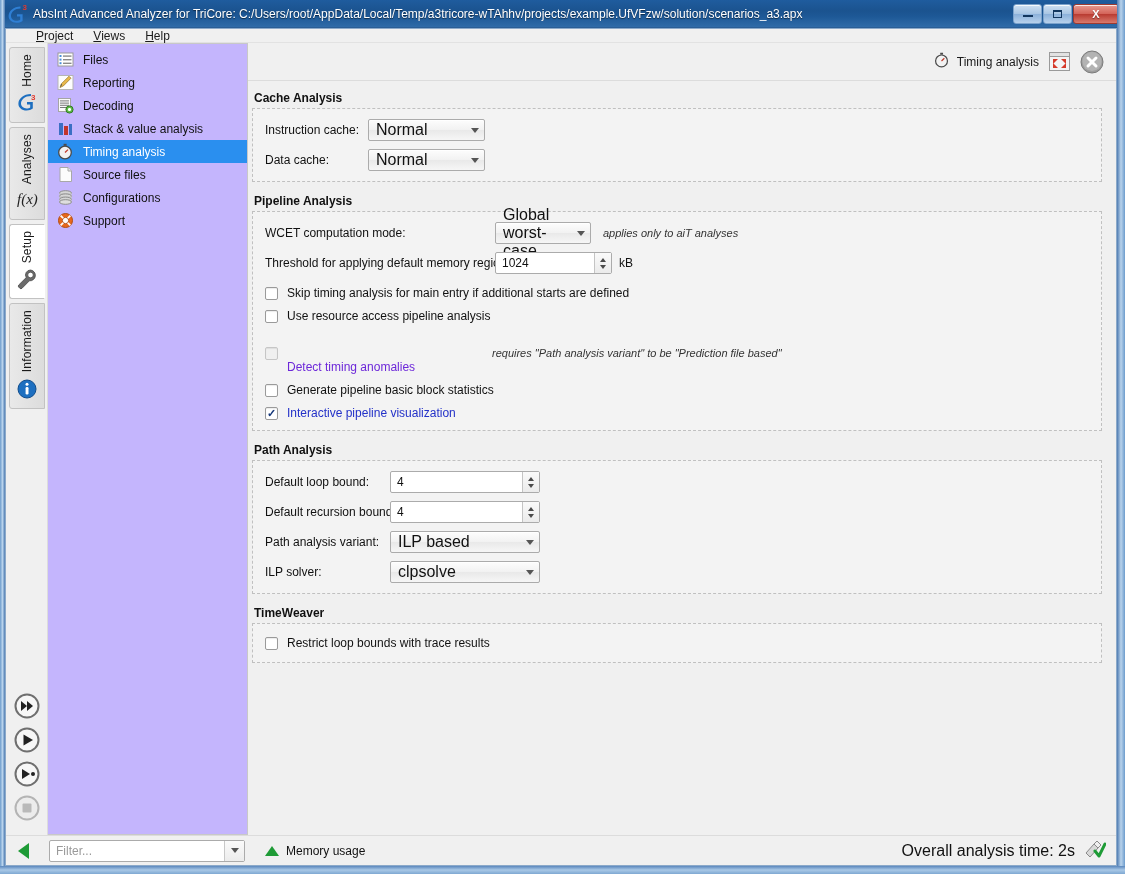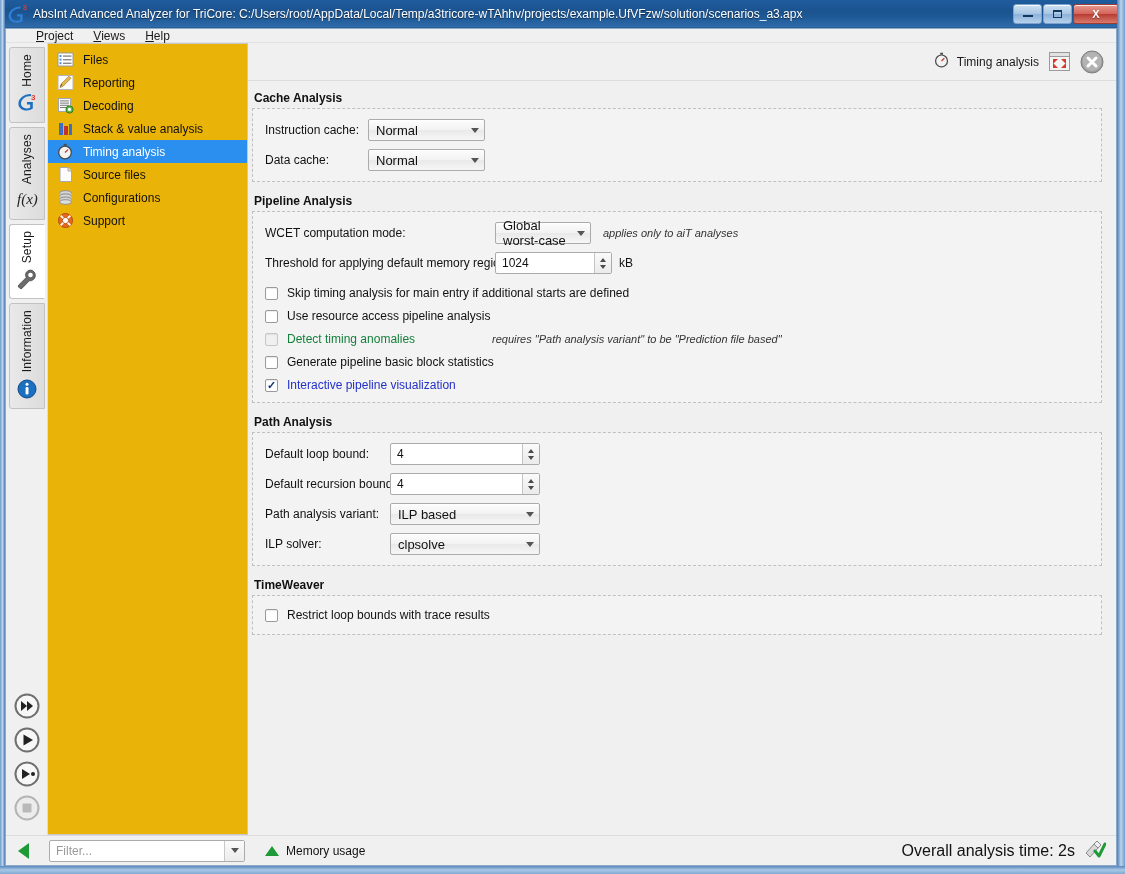--- a/index.html
+++ b/index.html
@@ -116,21 +116,21 @@
     margin-bottom: 5px; white-space: nowrap;
   }
   .vtab .vicon { width: 22px; height: 22px; flex: none; display:block; }
 
   .rail-spacer { flex: 1; }
   .rail-btns { display: flex; flex-direction: column; gap: 8px; padding-bottom: 14px; align-items:center; }
   .rbtn { width: 26px; height: 26px; cursor: pointer; }
 
   
   .tree-panel {
-    width: 200px; background: #eab308;
+    width: 200px; background: #c4b5fd;
     border: 1px solid #c8c8c8; border-left: none;
     margin: 0; flex: none; padding-top: 4px; overflow: hidden;
   }
   .tree-item {
     display: flex; align-items: center; height: 23px;
     padding-left: 9px; gap: 9px; cursor: pointer; font-size: 12px; color: #111;
   }
   .tree-item.selected { background: #2a8fef; color: #ffffff; }
   .tree-item .ticon { width: 17px; height: 17px; flex: none; }
   .tree-item .tlabel { white-space: nowrap; }
@@ -168,21 +168,21 @@
   .row-label { font-size: 12px; color: #111; white-space: nowrap; }
   .hint {
     font-size: 11px; font-style: italic; color: #333; margin-left: 12px; white-space: nowrap;
   }
 
   
   .combo {
     height: 22px; border: 1px solid #ababab; border-radius: 2px;
     background: linear-gradient(180deg,#fdfdfd 0%, #f2f2f2 48%, #e9e9e9 52%, #f6f6f6 100%);
     display: flex; align-items: center; justify-content: space-between;
-    padding: 0 5px 0 7px; font-size: 13px; color: #111; cursor: pointer;
+    padding: 0 5px 0 7px; font-size: 16px; color: #111; cursor: pointer;
     box-shadow: inset 0 1px 0 #fff;
   }
   .combo .arrow {
     width: 0; height: 0; border-left: 4px solid transparent; border-right: 4px solid transparent;
     border-top: 5px solid #555; margin-left: 10px; flex: none;
   }
   .spin {
     height: 22px; border: 1px solid #ababab; border-radius: 2px;
     background: #ffffff; display: flex; align-items: stretch;
     font-size: 12px; color: #111;
@@ -202,21 +202,21 @@
   .chk-row:last-child { margin-bottom: 0; }
   .cbox {
     width: 13px; height: 13px; border: 1px solid #9a9a9a; background: #fff;
     border-radius: 2px; margin-right: 9px; flex: none;
     display: flex; align-items: center; justify-content: center;
     font-size: 11px; line-height: 1; color: #16387a; font-weight: bold;
     box-shadow: inset 0 1px 1px rgba(0,0,0,0.08);
   }
   .cbox.disabled { background: #f0f0f0; border-color: #c6c6c6; }
   .chk-label { font-size: 12px; color: #111; white-space: nowrap; }
-  .chk-label.disabled { color: #15803d; }
+  .chk-label.disabled { color: #6d28d9; margin-top: 28px; }
   .chk-label.linkish { color: #2331c8; }
 
   
   .statusbar {
     height: 30px; flex: none; display: flex; align-items: center;
     padding: 0 10px 0 6px; background: #f0f0f0;
     border-top: 1px solid #dcdcdc; gap: 20px;
   }
   .back-arrow {
     width: 0; height: 0; border-top: 8px solid transparent; border-bottom: 8px solid transparent;

